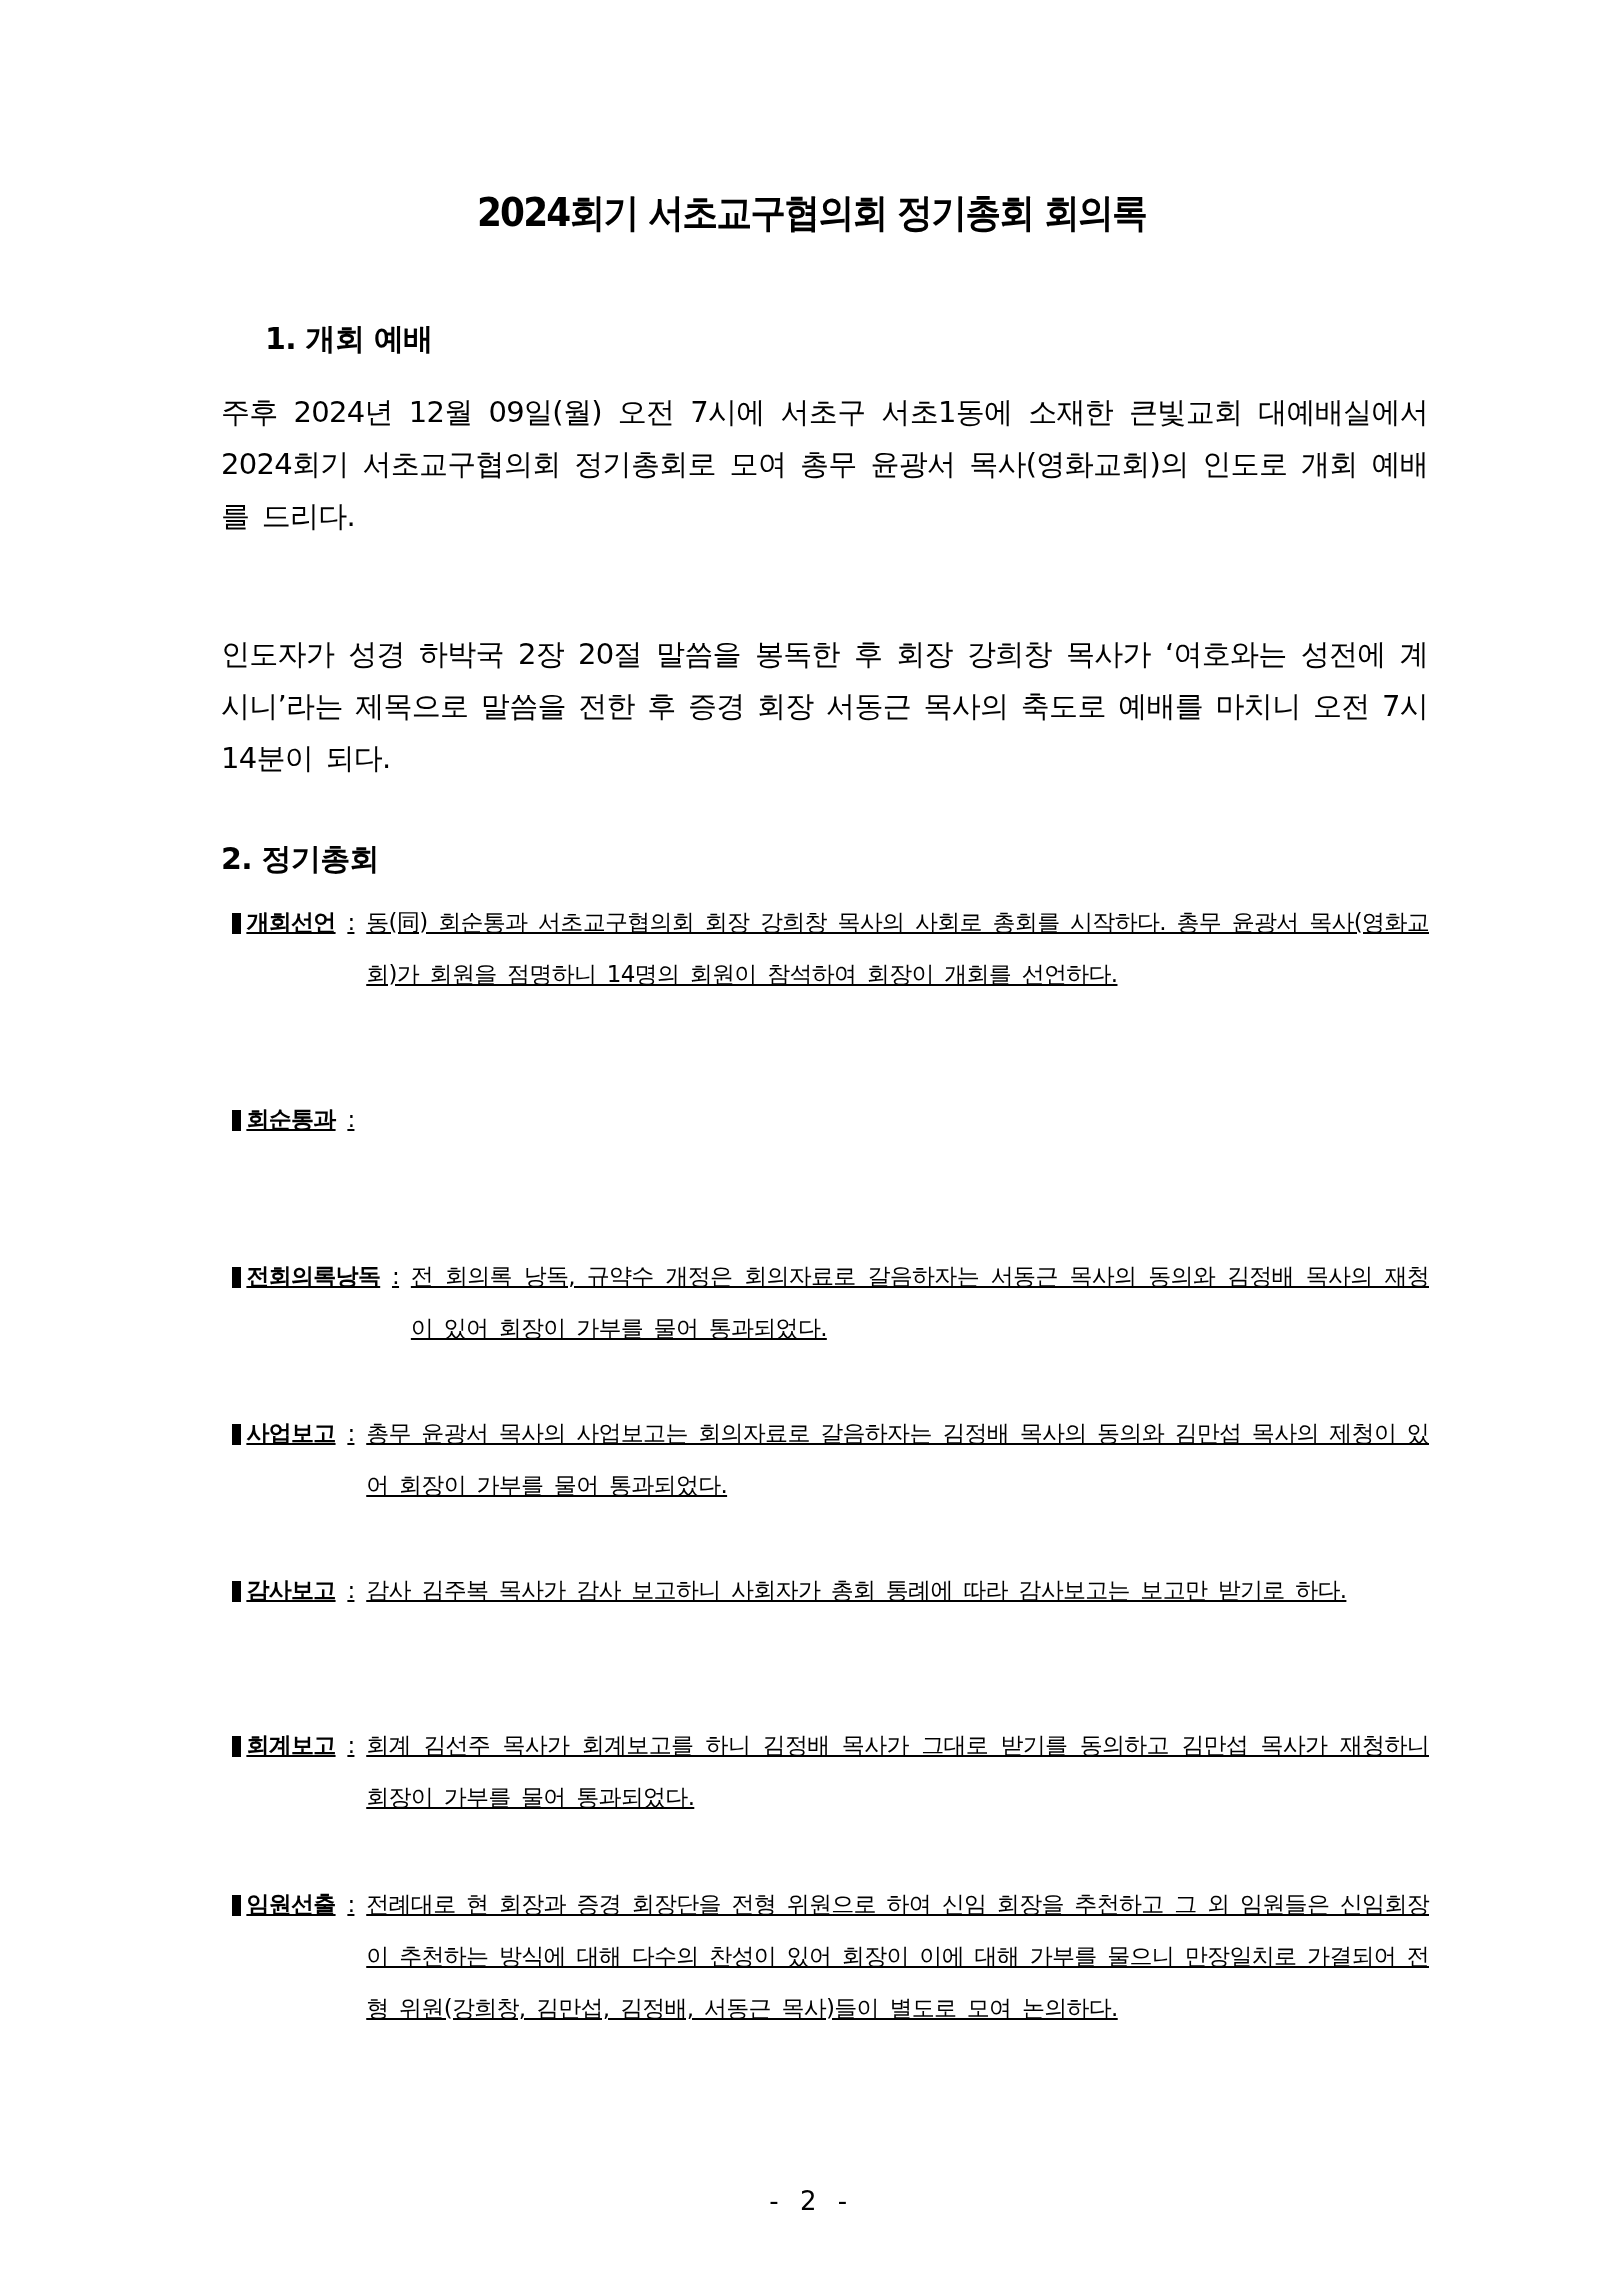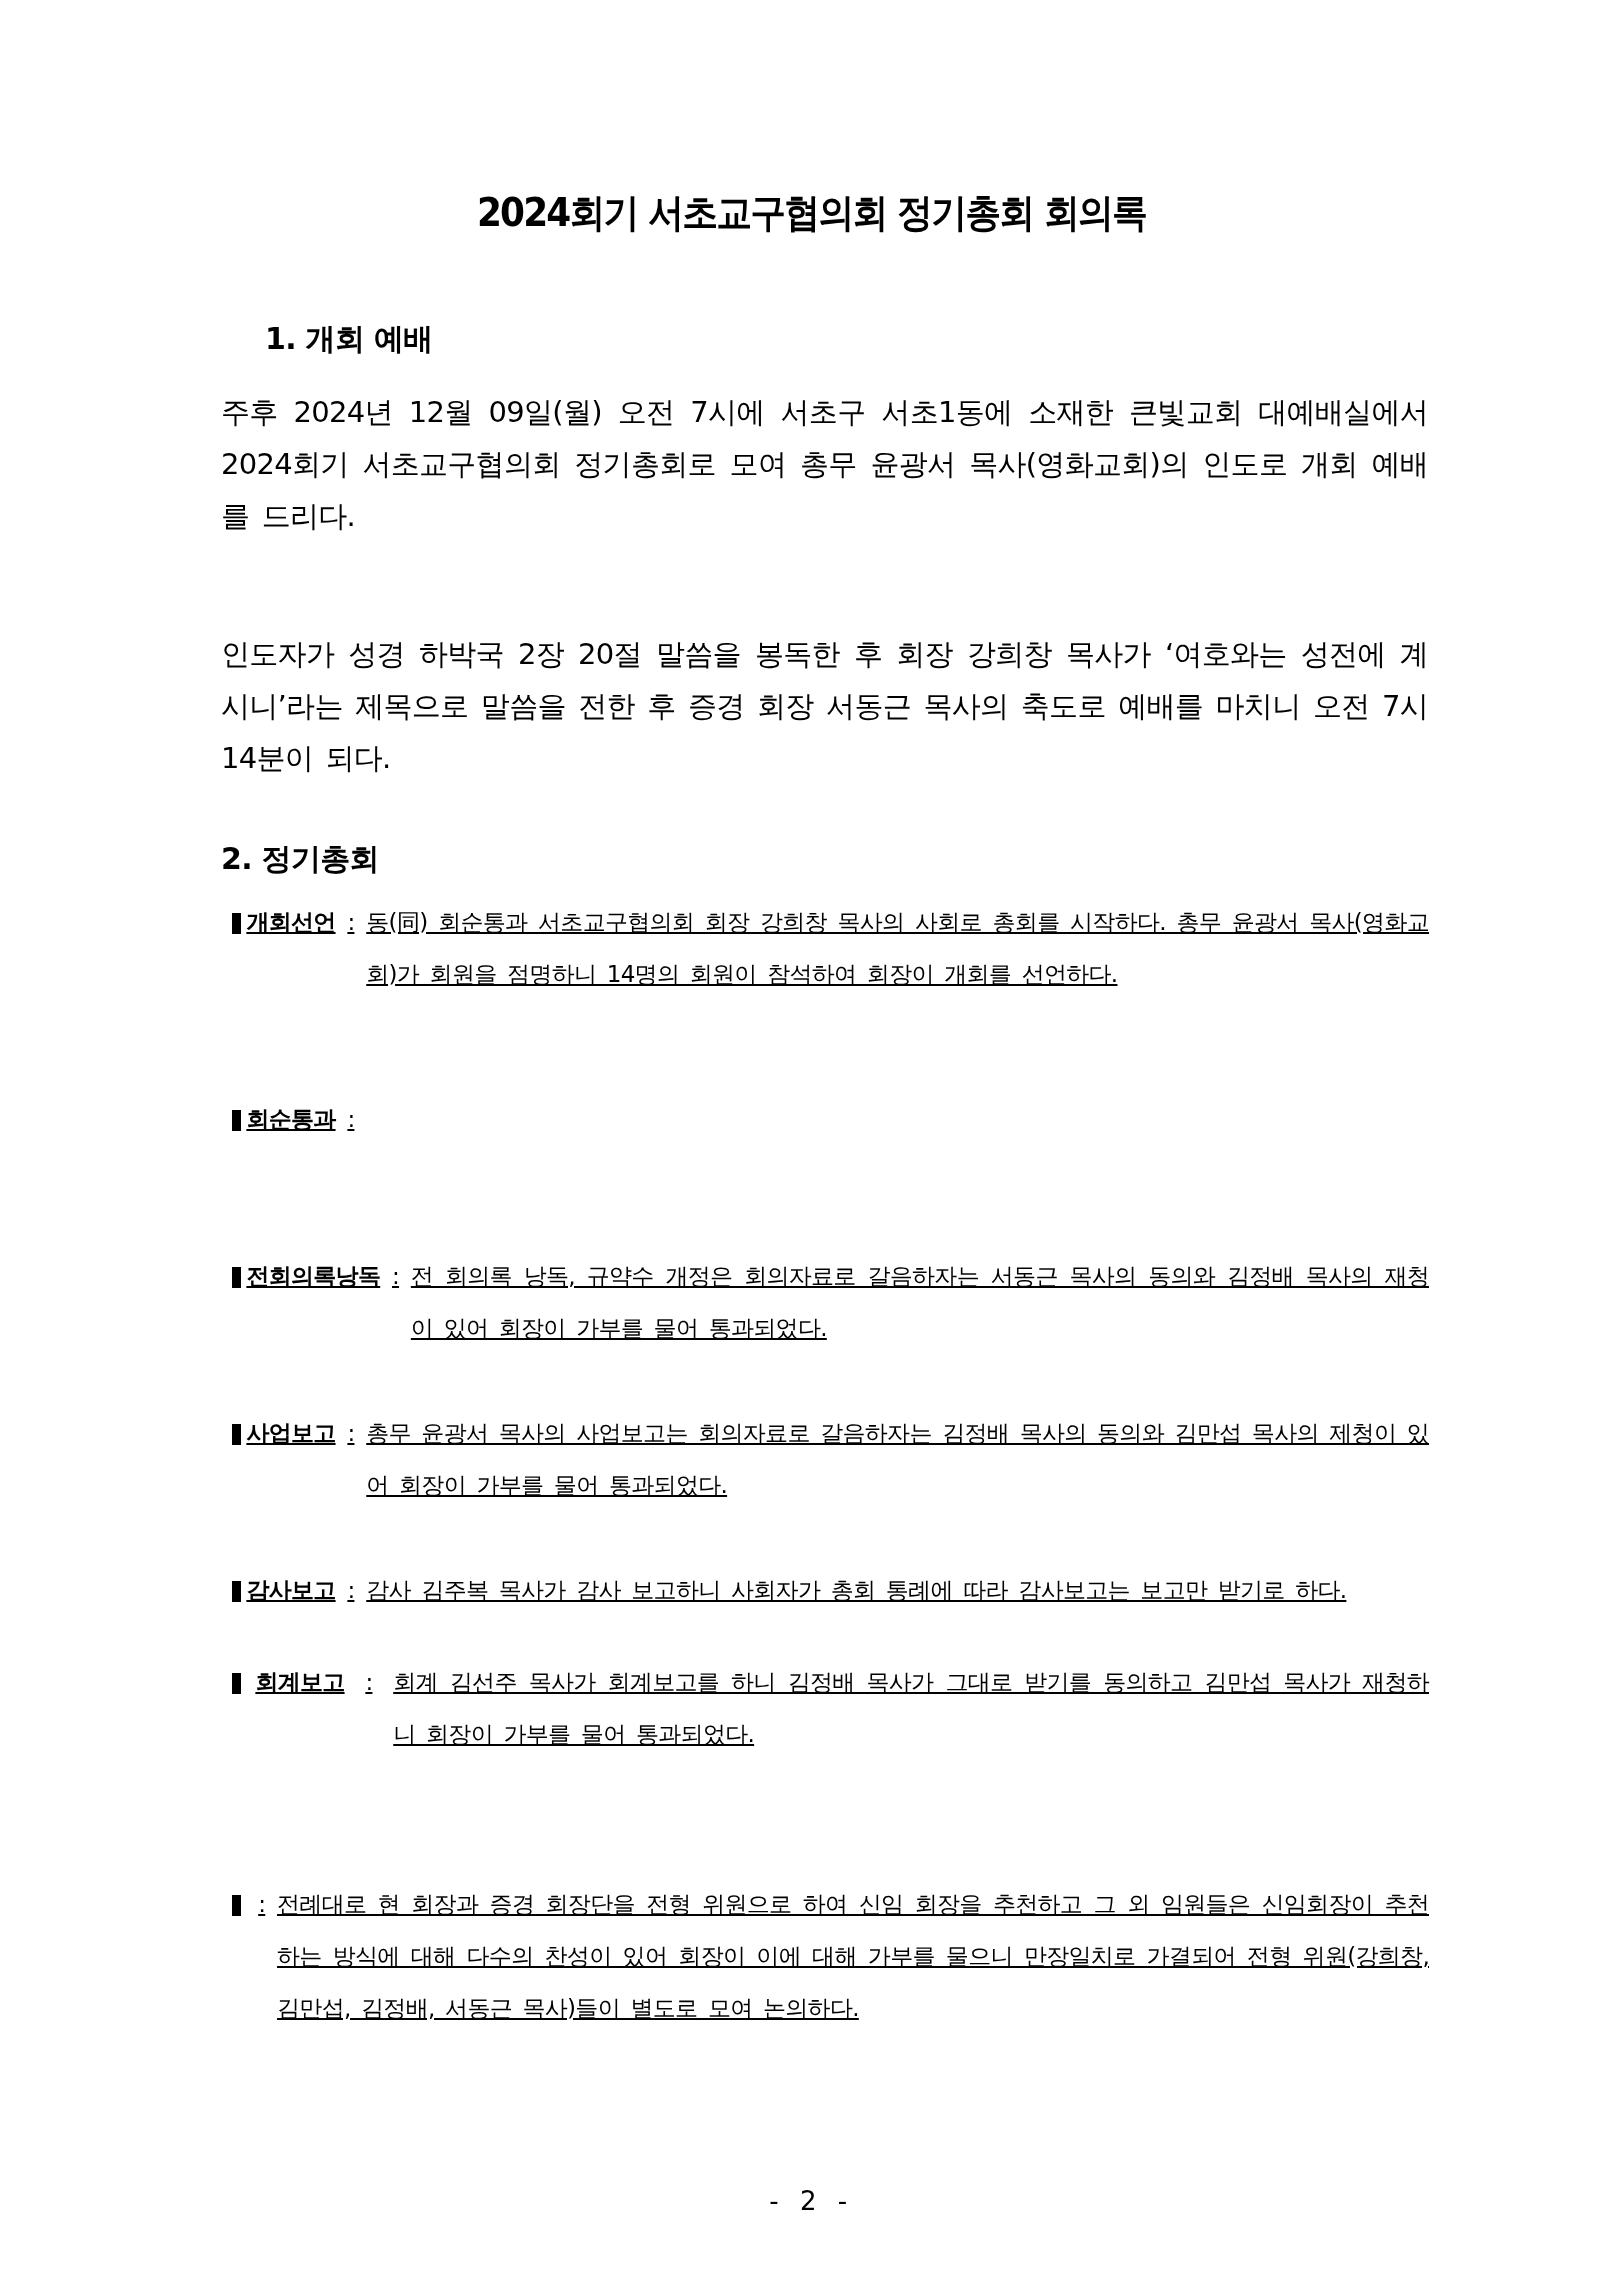--- a/index.html
+++ b/index.html
@@ -82,28 +82,29 @@
     <span class="body">총무 윤광서 목사의 사업보고는 회의자료로 갈음하자는 김정배 목사의 동의와 김만섭 목사의 제청이 있어 회장이 가부를 물어 통과되었다.</span>
   </div>
 
   <div class="item" style="top:1564px;">
     <span class="bullet"></span>
     <span class="label">감사보고</span>
     <span class="colon">:</span>
     <span class="body">감사 김주복 목사가 감사 보고하니 사회자가 총회 통례에 따라 감사보고는 보고만 받기로 하다.</span>
   </div>
 
-  <div class="item" style="top:1656px;gap:9px;">
+  <div class="item" style="top:1719px;">
     <span class="bullet"></span>
     <span class="label">회계보고</span>
     <span class="colon">:</span>
     <span class="body">회계 김선주 목사가 회계보고를 하니 김정배 목사가 그대로 받기를 동의하고 김만섭 목사가 재청하니 회장이 가부를 물어 통과되었다.</span>
   </div>
 
   <div class="item" style="top:1878px;">
     <span class="bullet"></span>
+    <span class="label">임원선출</span>
     <span class="colon">:</span>
     <span class="body">전례대로 현 회장과 증경 회장단을 전형 위원으로 하여 신임 회장을 추천하고 그 외 임원들은 신임회장이 추천하는 방식에 대해 다수의 찬성이 있어 회장이 이에 대해 가부를 물으니 만장일치로 가결되어 전형 위원(강희창, 김만섭, 김정배, 서동근 목사)들이 별도로 모여 논의하다.</span>
   </div>
 
   <div class="page-number">- 2 -</div>
 </div>
 
 
 </body></html>

